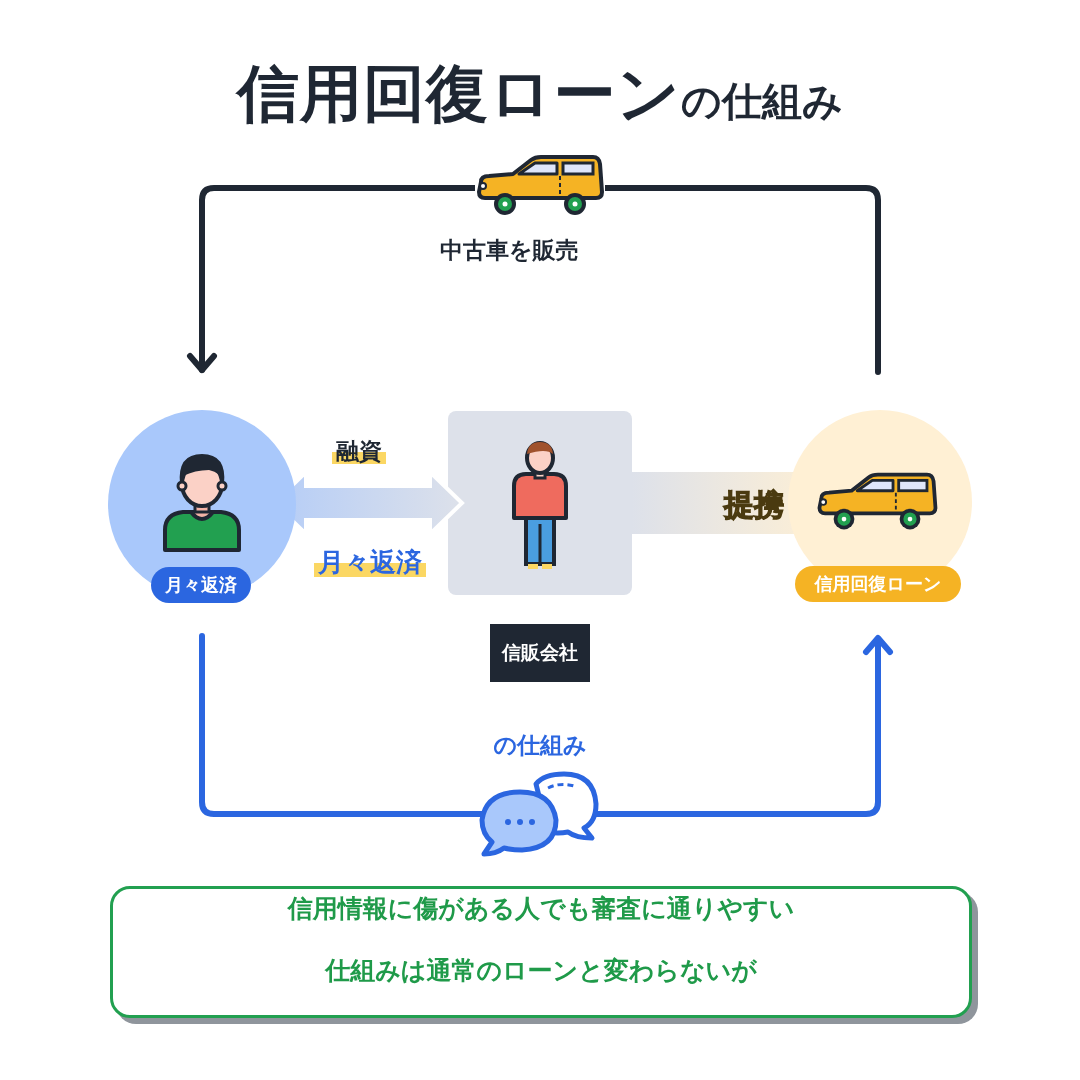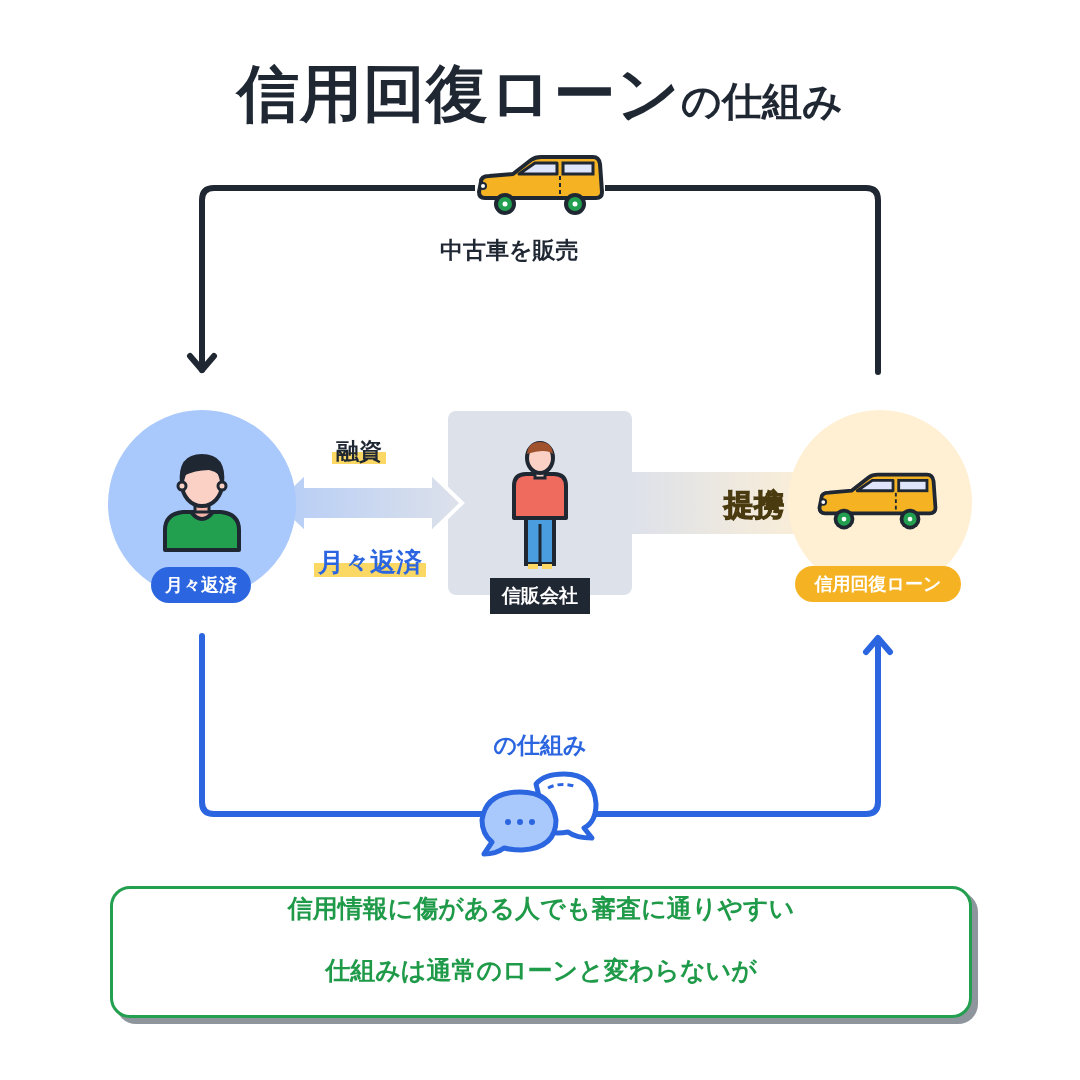--- a/index.html
+++ b/index.html
@@ -16,21 +16,21 @@
   .title .sub { font-size: 40px; }
   svg.lines { position: absolute; left: 0; top: 0; }
   .label-dark { color: #1f2733; font-weight: bold; font-size: 23px; white-space: nowrap; }
   .label-blue { color: #2b66e0; font-weight: bold; font-size: 23px; text-align: center; white-space: nowrap; }
   .circle { border-radius: 50%; }
   .badge {
     color: #fff; font-weight: bold; text-align: center; border-radius: 22px; white-space: nowrap;
   }
   .hl-yellow { background: linear-gradient(transparent 55%, #fbd763 55%); padding: 0 4px; }
   .company-box { background: #dde1ea; border-radius: 8px; }
-  .company-label { background: #1f2733; color: #fff; font-weight: bold; font-size: 19px; text-align: center; padding: 5px 8px; }
+  .company-label { background: #1f2733; color: #fff; font-weight: bold; font-size: 19px; text-align: center; padding: 16px 8px; margin-top: 46px; }
   .note-box {
     border: 3px solid #22a050; border-radius: 20px; background: #fff;
     box-shadow: 6px 6px 0 #8f959c;
   }
   .note-text { color: #1f9a49; font-weight: bold; font-size: 25px; line-height: 40px; text-align: center; }
   .teikei {
     font-size: 30px; font-weight: bold; color: #f5b324; margin-left: 44px;
     -webkit-text-stroke: 1.2px #4a3a10;
   }
 </style>

